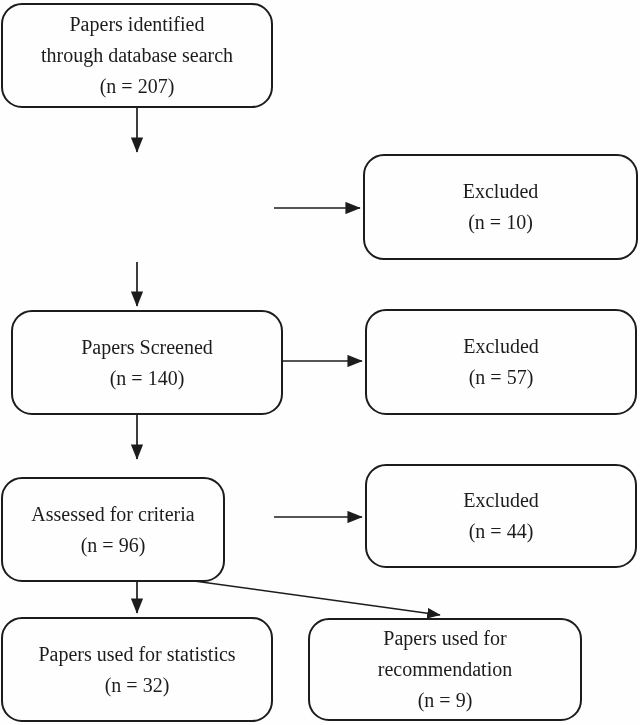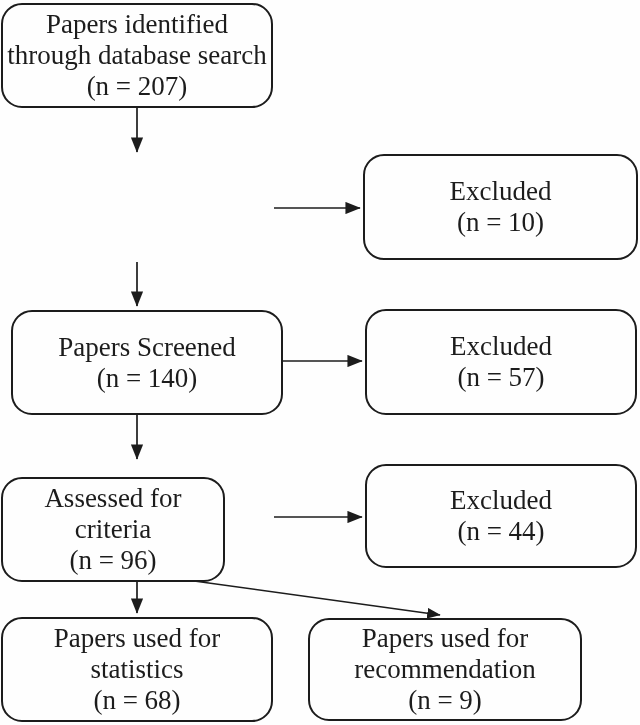--- a/index.html
+++ b/index.html
@@ -29,21 +29,21 @@
     border: 2px solid #1c1c1c;
     border-radius: 21px;
     background: #fefefe;
     display: flex;
     align-items: center;
     justify-content: center;
     text-align: center;
   }
   .node-text {
     white-space: pre-line;
-    font-size: 27px;
+    font-size: 20px;
     line-height: 31px;
     color: #1c1c1c;
     padding: 0 2px;
   }
   
   .n-identified      { left: 1px;   top: 3px;   width: 272px; height: 105px; }
   .n-duplicates      { left: 1px;   top: 156px; width: 272px; height: 106px; }
   .n-excluded-dup    { left: 363px; top: 154px; width: 275px; height: 106px; }
   .n-screened        { left: 11px;   top: 310px; width: 272px; height: 105px; }
   .n-excluded-scr    { left: 365px; top: 309px; width: 272px; height: 106px; }
@@ -100,21 +100,21 @@
 (n = 96)</div>
   </div>
 
   <div class="node n-excluded-ass">
     <div class="node-text">Excluded
 (n = 44)</div>
   </div>
 
   <div class="node n-statistics">
     <div class="node-text">Papers used for statistics
-(n = 68)</div>
+(n = 32)</div>
   </div>
 
   <div class="node n-recommendation">
     <div class="node-text">Papers used for
 recommendation
 (n = 9)</div>
   </div>
 
 </div>
 

